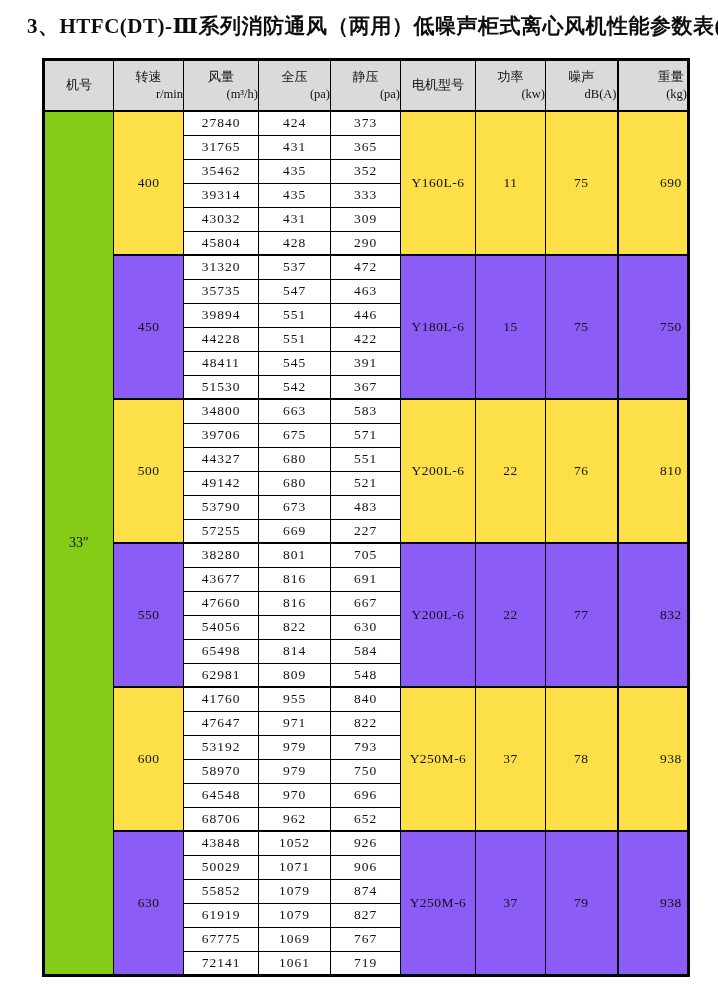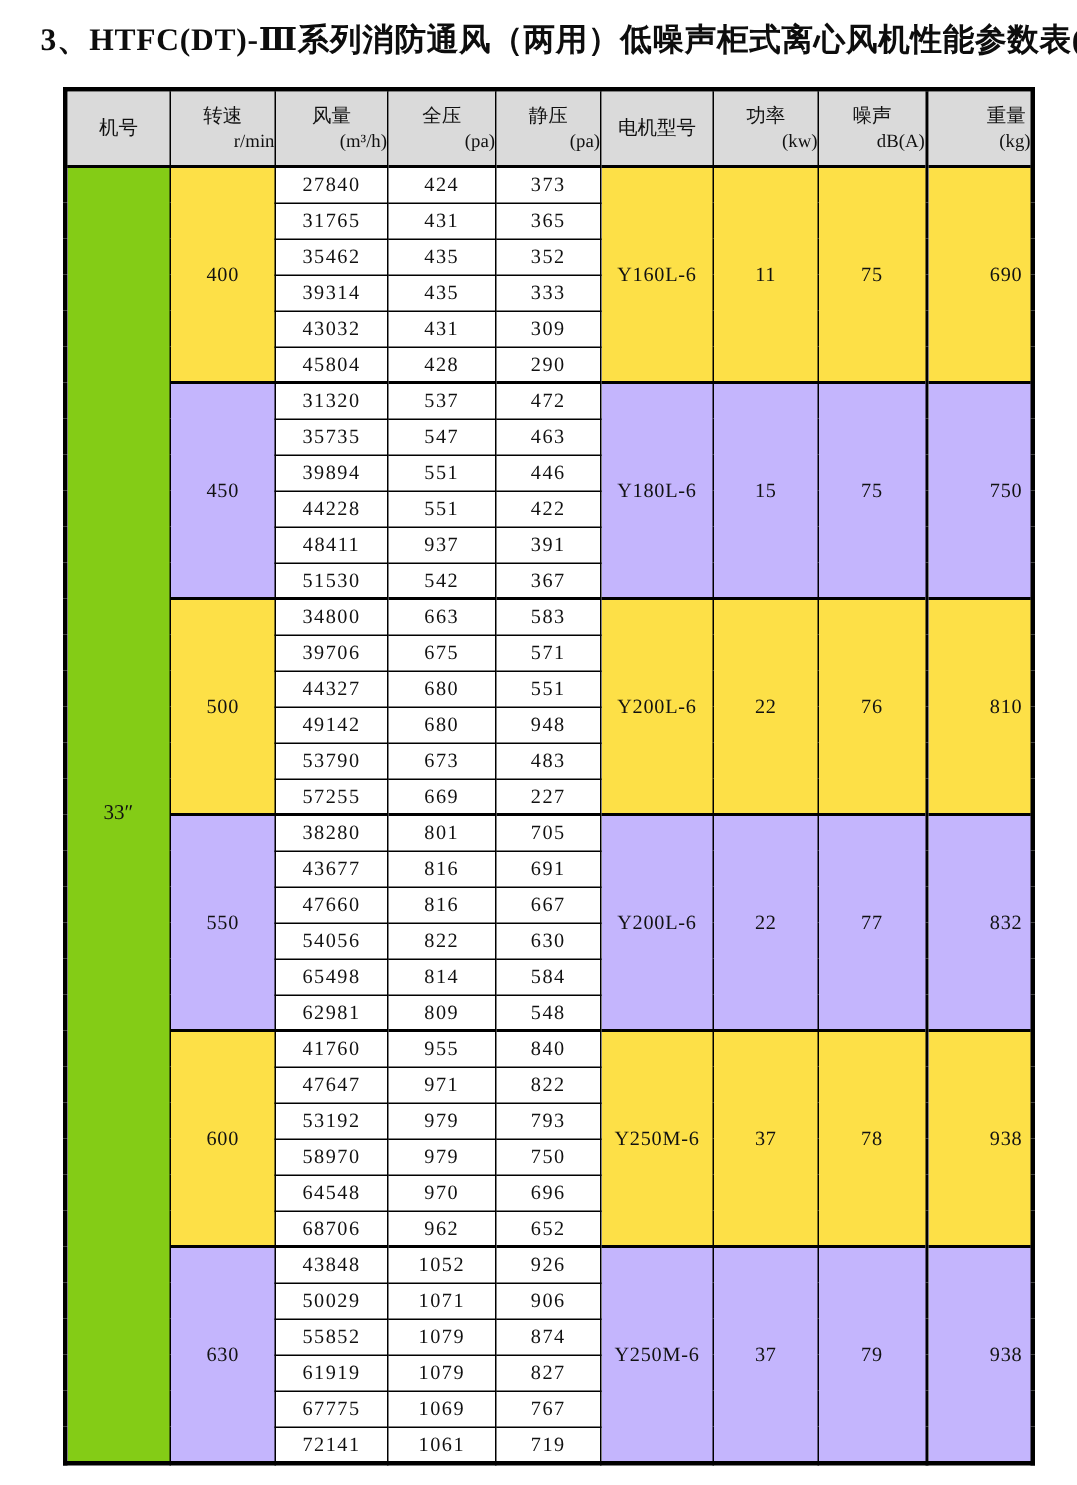--- a/index.html
+++ b/index.html
@@ -46,21 +46,21 @@
   .fan-table td.data {
     background: #ffffff;
     font-size: 13.5px;
     letter-spacing: 1px;
   }
   .fan-table td.merged {
     background: #fde047;
     font-size: 13.5px;
     letter-spacing: 0.5px;
   }
-  .fan-table td.merged.shade { background: #c4b5fd; }
+  .fan-table td.merged.shade { background: #8b5cf6; }
   .fan-table td.machine {
     background: #84cc16;
     font-size: 14px;
   }
   .fan-table tr.group-start td { border-top-width: 2px; }
   .fan-table .wcol { border-left-width: 2px; padding-left: 36px; }
   .h2 { font-size: 12.5px; text-align: right; }
 </style>
 </head>
 <body>
@@ -176,21 +176,21 @@
         <td class="data">551</td>
         <td class="data">446</td>
       </tr>
       <tr>
         <td class="data">44228</td>
         <td class="data">551</td>
         <td class="data">422</td>
       </tr>
       <tr>
         <td class="data">48411</td>
-        <td class="data">937</td>
+        <td class="data">545</td>
         <td class="data">391</td>
       </tr>
       <tr>
         <td class="data">51530</td>
         <td class="data">542</td>
         <td class="data">367</td>
       </tr>
       <tr class="group-start">
         <td class="merged" rowspan="6">500</td>
         <td class="data">34800</td>
@@ -207,21 +207,21 @@
         <td class="data">571</td>
       </tr>
       <tr>
         <td class="data">44327</td>
         <td class="data">680</td>
         <td class="data">551</td>
       </tr>
       <tr>
         <td class="data">49142</td>
         <td class="data">680</td>
-        <td class="data">948</td>
+        <td class="data">521</td>
       </tr>
       <tr>
         <td class="data">53790</td>
         <td class="data">673</td>
         <td class="data">483</td>
       </tr>
       <tr>
         <td class="data">57255</td>
         <td class="data">669</td>
         <td class="data">227</td>

